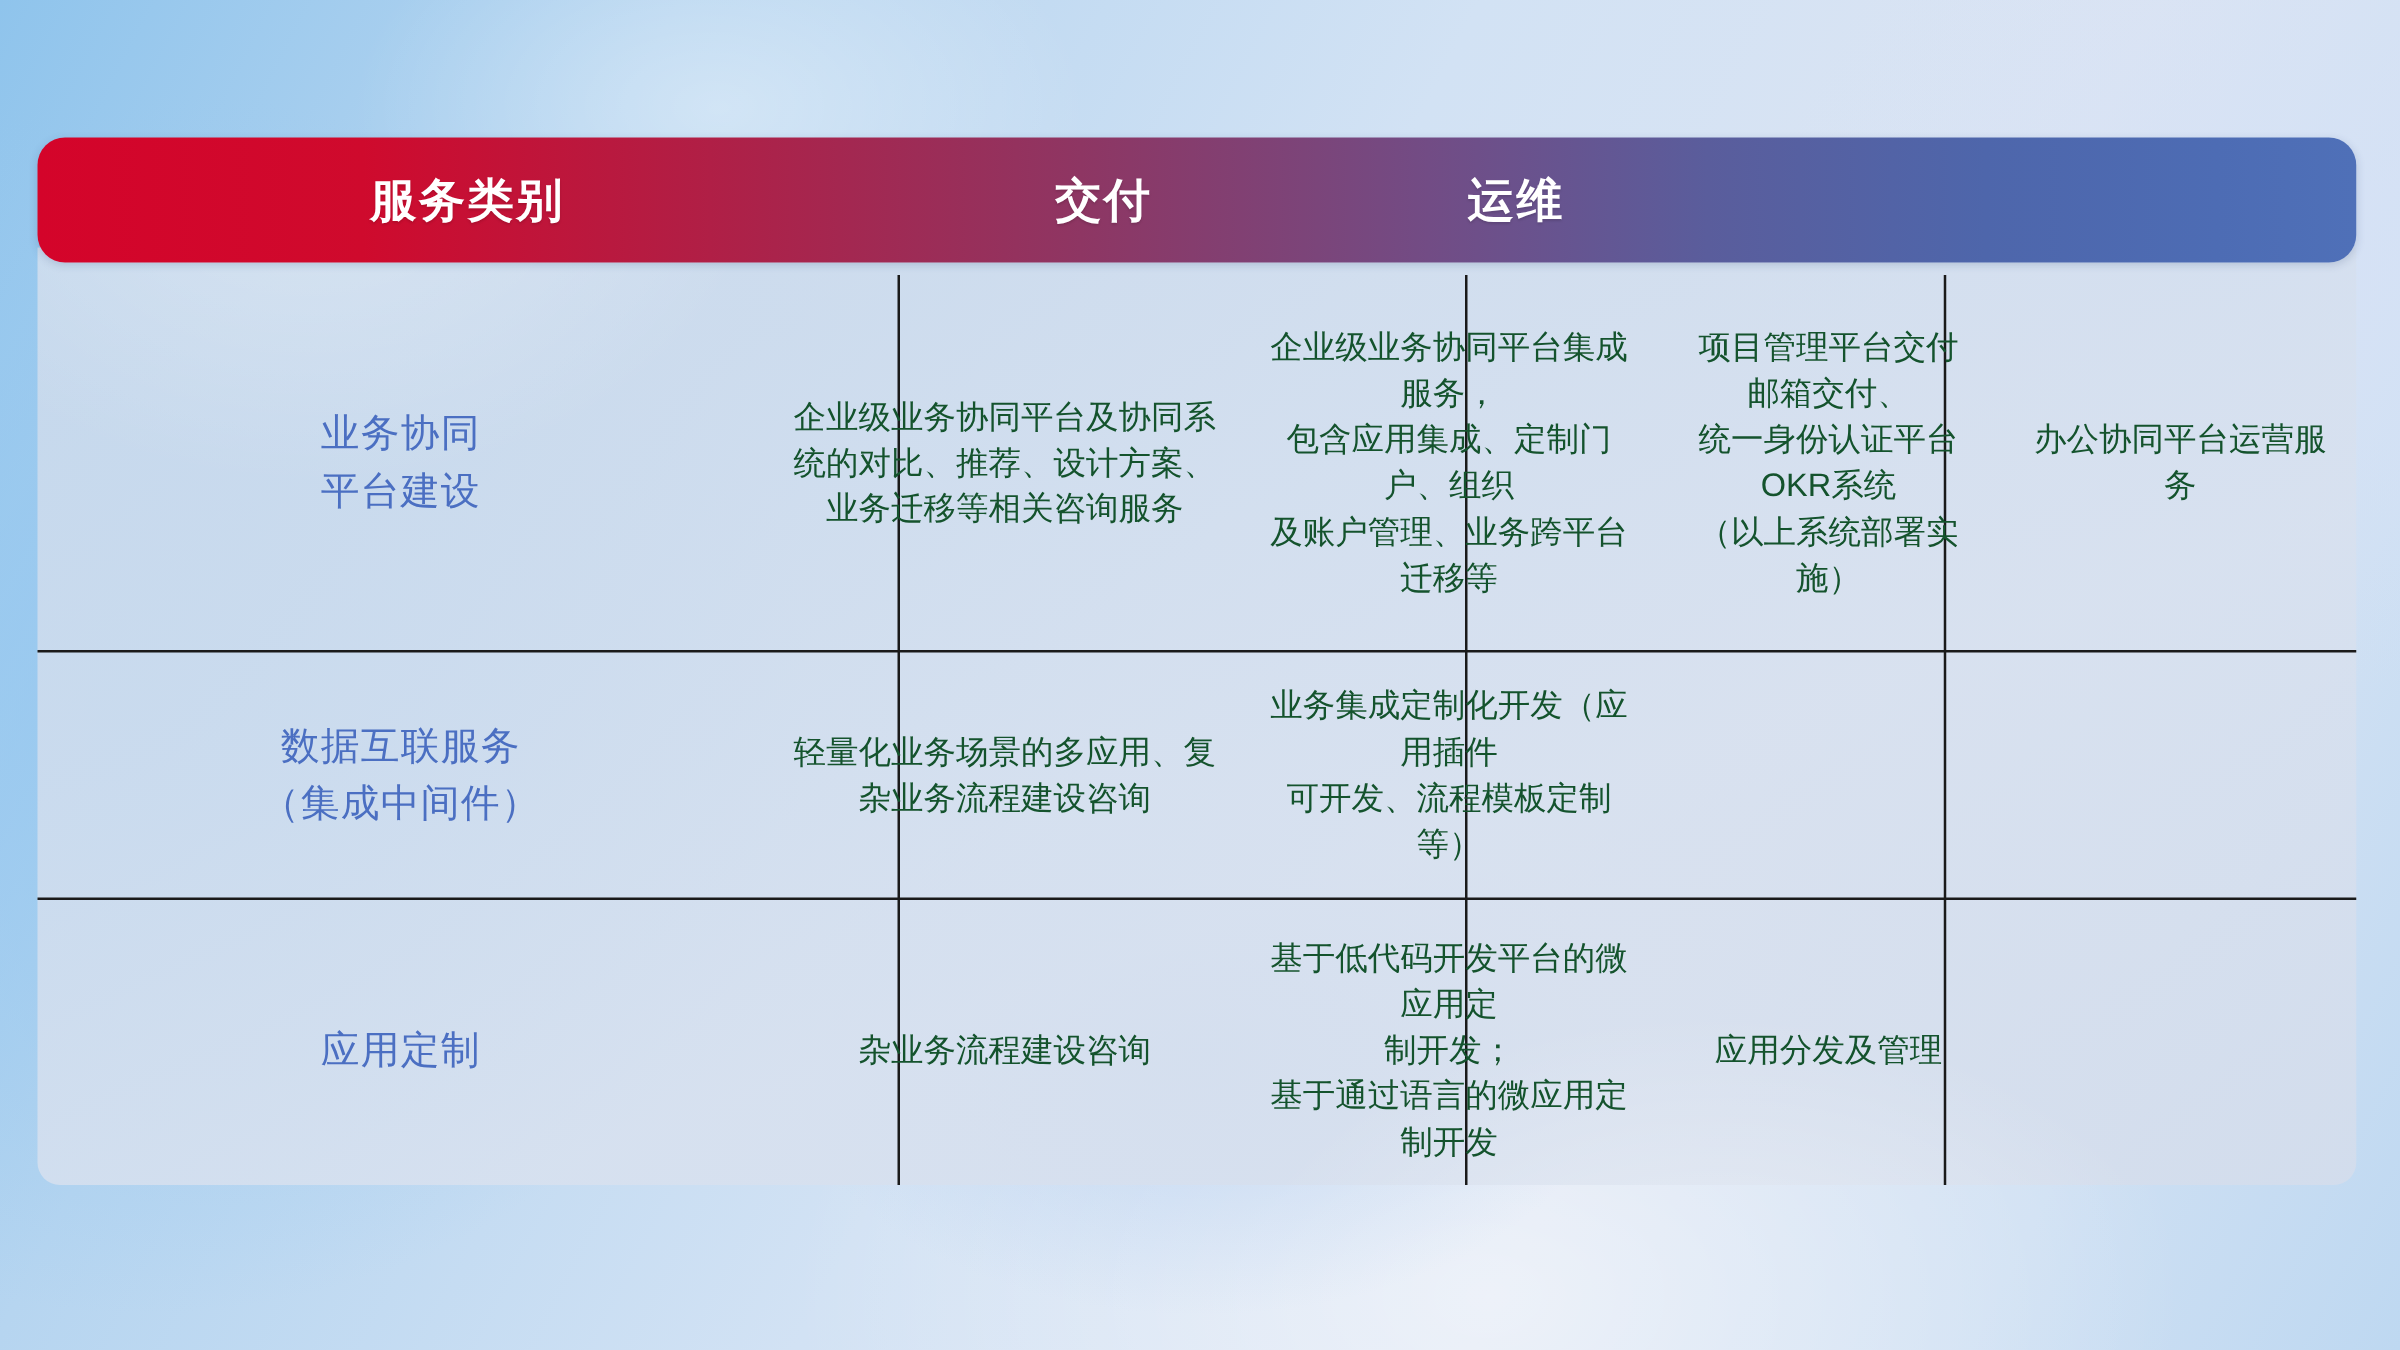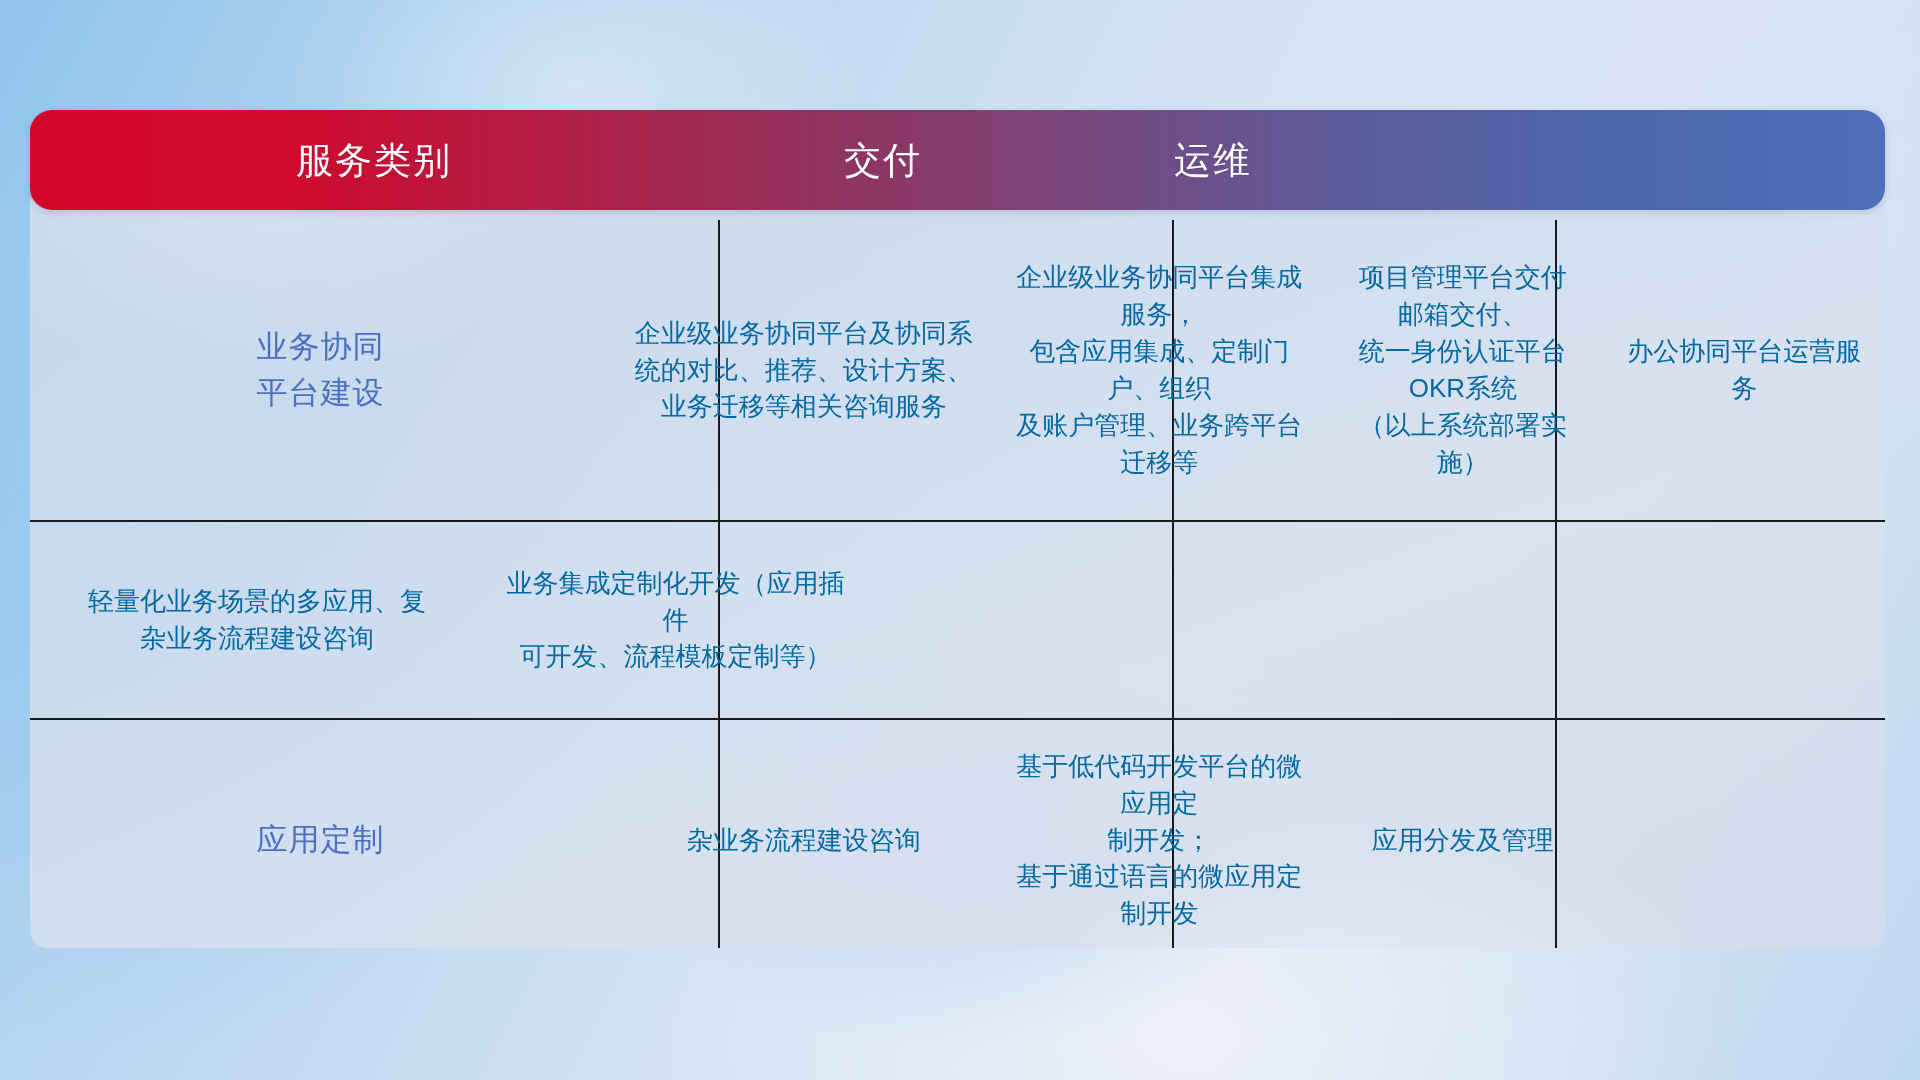--- a/index.html
+++ b/index.html
@@ -60,21 +60,21 @@
         #4d6cb4 94%,
         #4f70b8 100%);
     display: flex;
     align-items: center;
     z-index: 3;
     box-shadow: 0 2px 7px rgba(40,60,110,0.18);
   }
   .th {
     color: #ffffff;
     font-size: 37px;
-    font-weight: normal;
+    font-weight: bold;
     text-align: center;
     letter-spacing: 2px;
     line-height: 1;
     text-shadow: 0 1px 2px rgba(0,0,0,0.13);
   }
 
   
   .tbody {
     position: absolute;
     left: 0;
@@ -123,21 +123,21 @@
     left: 0;
     width: 1855px;
     display: flex;
     align-items: center;
     z-index: 2;
   }
   .cell {
     box-sizing: border-box;
     padding: 0 16px;
     text-align: center;
-    color: #0369a1;
+    color: #14532d;
     font-size: 26px;
     line-height: 1.42;
     white-space: pre-line;
   }
   .cell.cat {
     color: #4b6fc2;
     font-weight: normal;
     font-size: 31px;
     line-height: 1.48;
     letter-spacing: 1px;
@@ -185,20 +185,22 @@
 及账户管理、业务跨平台迁移等</div>
     <div class="cell c3">项目管理平台交付
 邮箱交付、
 统一身份认证平台
 OKR系统
 （以上系统部署实施）</div>
     <div class="cell c3">办公协同平台运营服务</div>
   </div>
 
   <div class="row" style="top:412px; height:196px;">
+    <div class="cell cat c0">数据互联服务
+（集成中间件）</div>
     <div class="cell c1">轻量化业务场景的多应用、复
 杂业务流程建设咨询</div>
     <div class="cell c2">业务集成定制化开发（应用插件
 可开发、流程模板定制等）</div>
     <div class="cell c3"></div>
     <div class="cell c3"></div>
   </div>
 
   <div class="row" style="top:610px; height:240px;">
     <div class="cell cat c0">应用定制</div>

